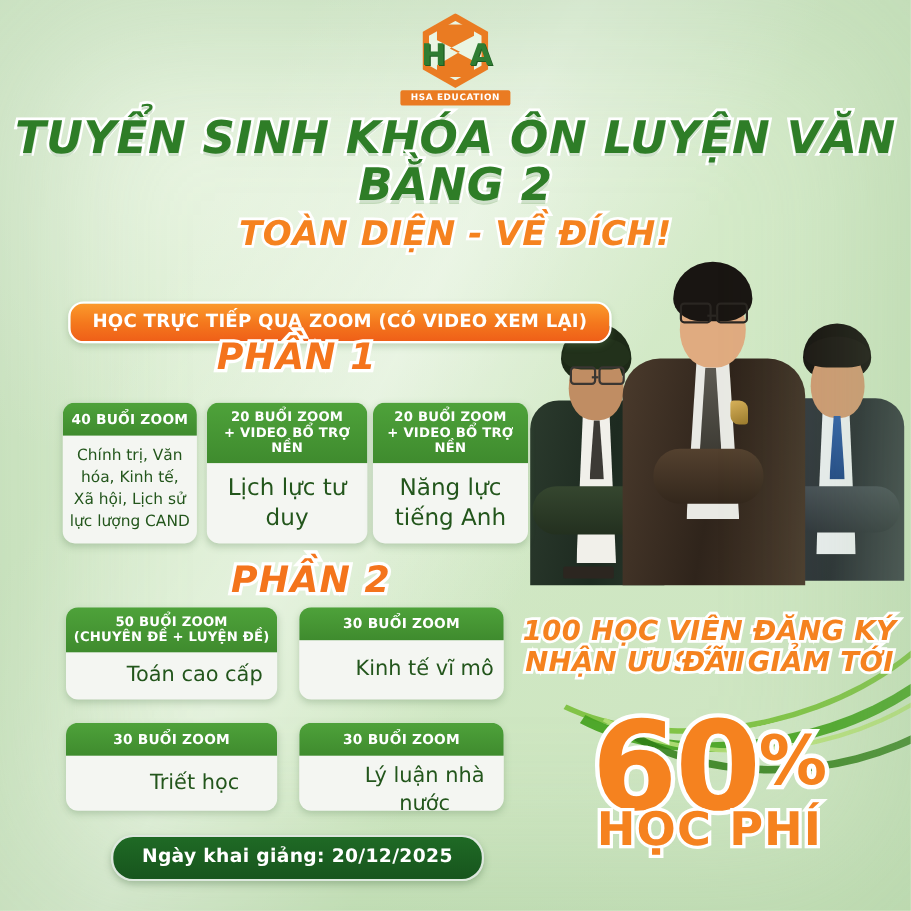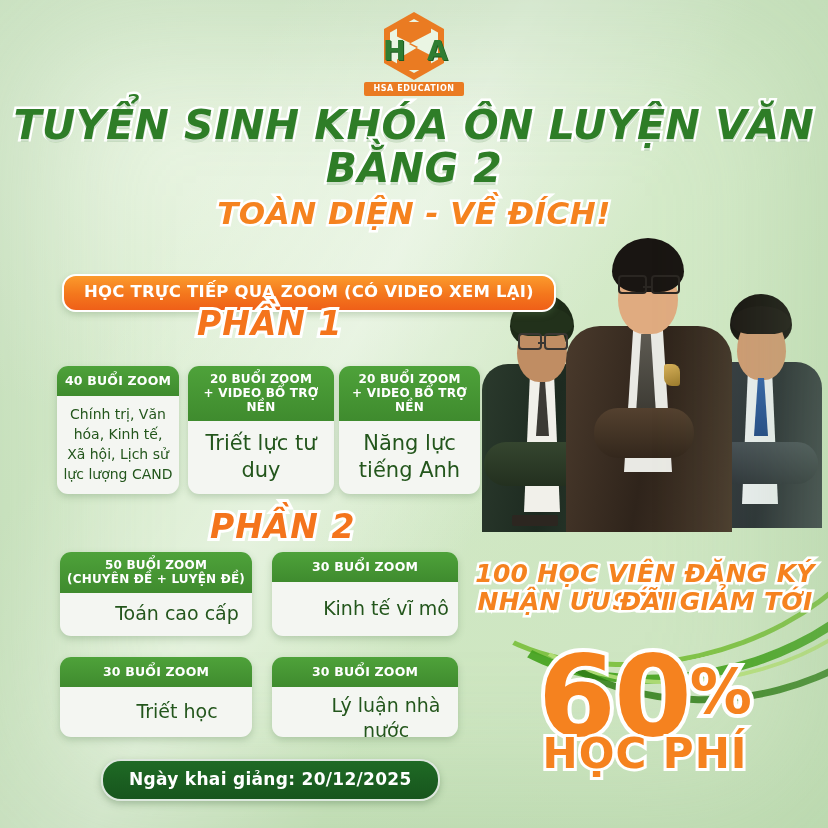--- a/index.html
+++ b/index.html
@@ -249,21 +249,21 @@
   <div class="card" id="c1">
     <div class="card-head">40 BUỔI ZOOM</div>
     <div class="card-body b-sm">Chính trị, Văn hóa, Kinh tế, Xã hội, Lịch sử lực lượng CAND</div>
   </div>
 
   <div class="card" id="c2">
     <div class="card-head two">
       <div>20 BUỔI ZOOM</div>
       <div>+ VIDEO BỔ TRỢ NỀN</div>
     </div>
-    <div class="card-body b-lg">Triết lực tư duy</div>
+    <div class="card-body b-lg">Lịch lực tư duy</div>
   </div>
 
   <div class="card" id="c3">
     <div class="card-head two">
       <div>20 BUỔI ZOOM</div>
       <div>+ VIDEO BỔ TRỢ NỀN</div>
     </div>
     <div class="card-body b-lg">Năng lực tiếng Anh</div>
   </div>
 

